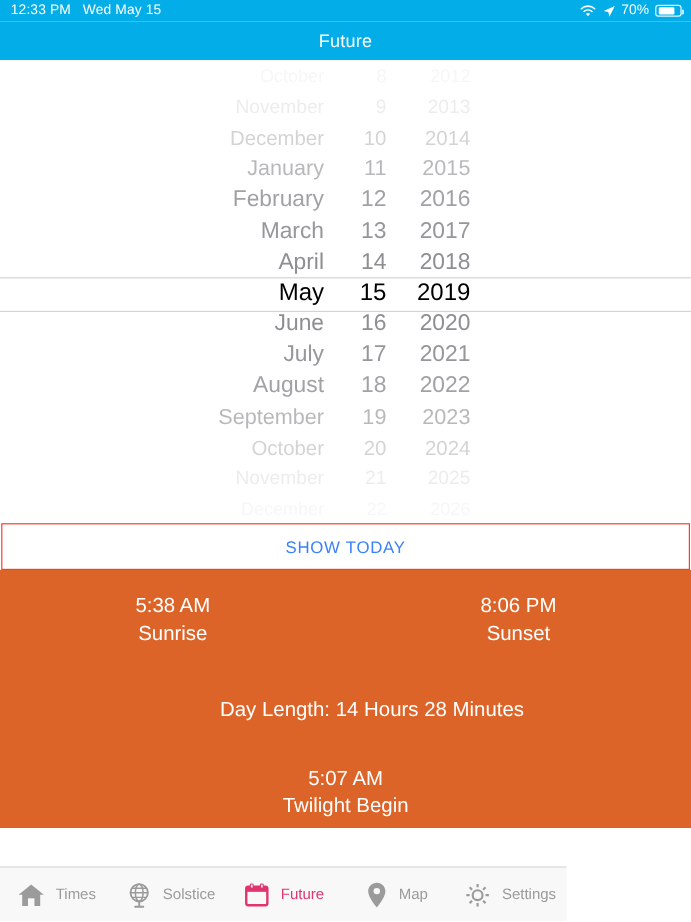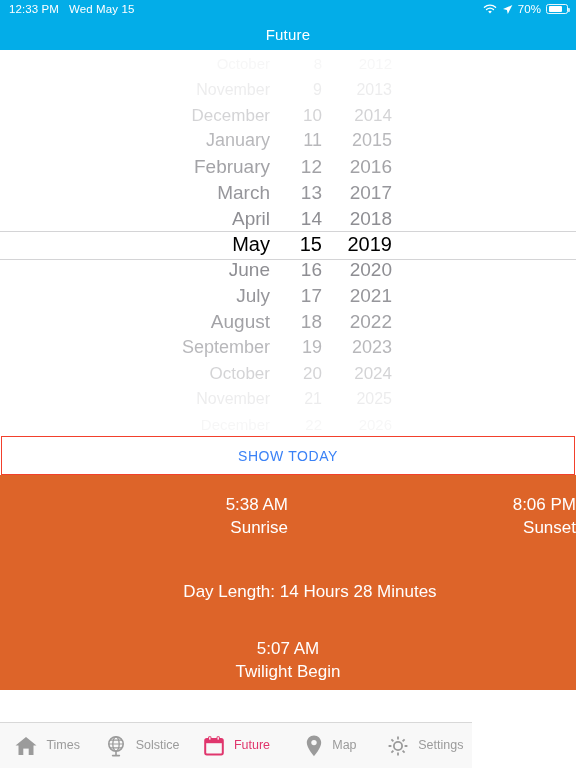--- a/index.html
+++ b/index.html
@@ -92,21 +92,21 @@
 
   
   .info {
     position:absolute; left:0; top:475px; width:576px; height:215px;
     background:#dd6429; color:#fff;
   }
   .info .two {
     position:absolute; top:18px; left:0; width:576px;
     display:flex;
   }
-  .info .two > div { width:50%; text-align:right; line-height:23px; font-size:17px; }
+  .info .two > div { width:50%; text-align:center; line-height:23px; font-size:17px; }
   .info .daylength {
     position:absolute; top:107px; left:0; width:576px; text-align:center;
     font-size:17px;
     padding-left:44px;
   }
   .info .twilight {
     position:absolute; top:162px; left:0; width:576px; text-align:center;
     line-height:23px; font-size:17px;
   }
 

